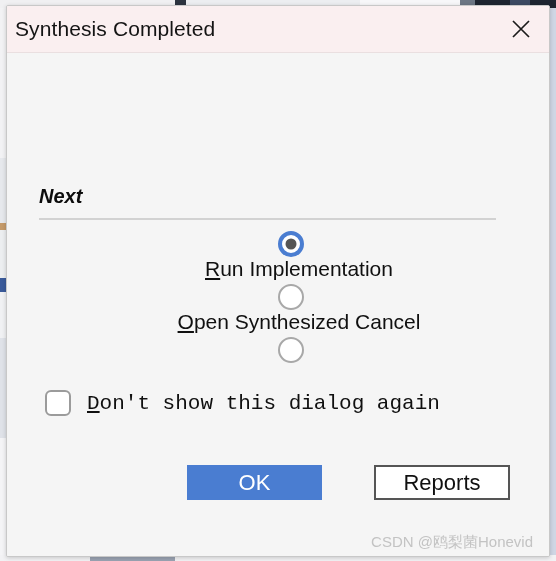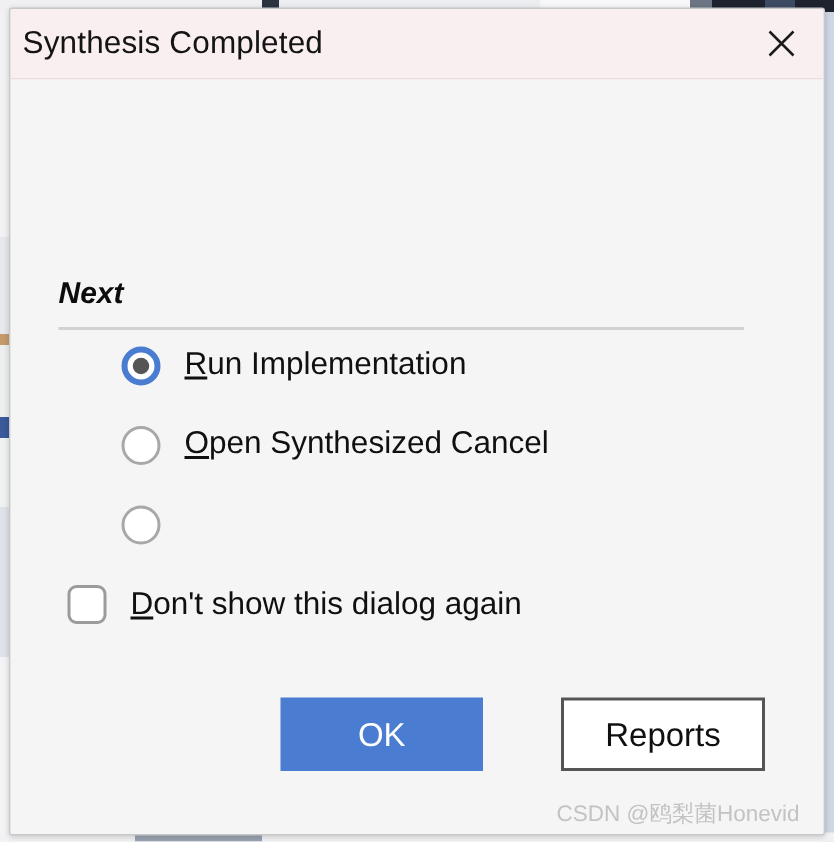--- a/index.html
+++ b/index.html
@@ -166,23 +166,24 @@
 
   
   #radio-group {
     position: absolute;
     left: 74px;
     top: 178px;
     width: 420px;
   }
   .radio-row {
     display: flex;
-    align-items: flex-start;
+    align-items: center;
     height: 53px;
     cursor: pointer;
+    flex-direction: column;
   }
   .radio-mark {
     width: 26px;
     height: 26px;
     border-radius: 50%;
     box-sizing: border-box;
     flex: 0 0 26px;
     background: #ffffff;
     border: 2px solid #a8a8a8;
     position: relative;
@@ -210,20 +211,21 @@
   .mn { text-decoration: underline; }
 
   
   #checkbox-row {
     position: absolute;
     left: 38px;
     top: 337px;
     display: flex;
     align-items: center;
     cursor: pointer;
+    font-family: Liberation Mono, monospace;
   }
   #checkbox-mark {
     width: 26px;
     height: 26px;
     box-sizing: border-box;
     border: 2px solid #9b9b9b;
     border-radius: 6px;
     background: #ffffff;
     flex: 0 0 26px;
   }
@@ -237,21 +239,21 @@
   
   #button-row {
     position: absolute;
     left: 0;
     top: 412px;
     width: 544px;
     height: 54px;
   }
   .dlg-button {
     position: absolute;
-    height: 49px;
+    height: 35px;
     display: flex;
     align-items: center;
     justify-content: center;
     font-size: 22px;
     box-sizing: border-box;
     cursor: pointer;
     font-family: "Liberation Sans", sans-serif;
   }
   #ok-button {
     left: 180px;

